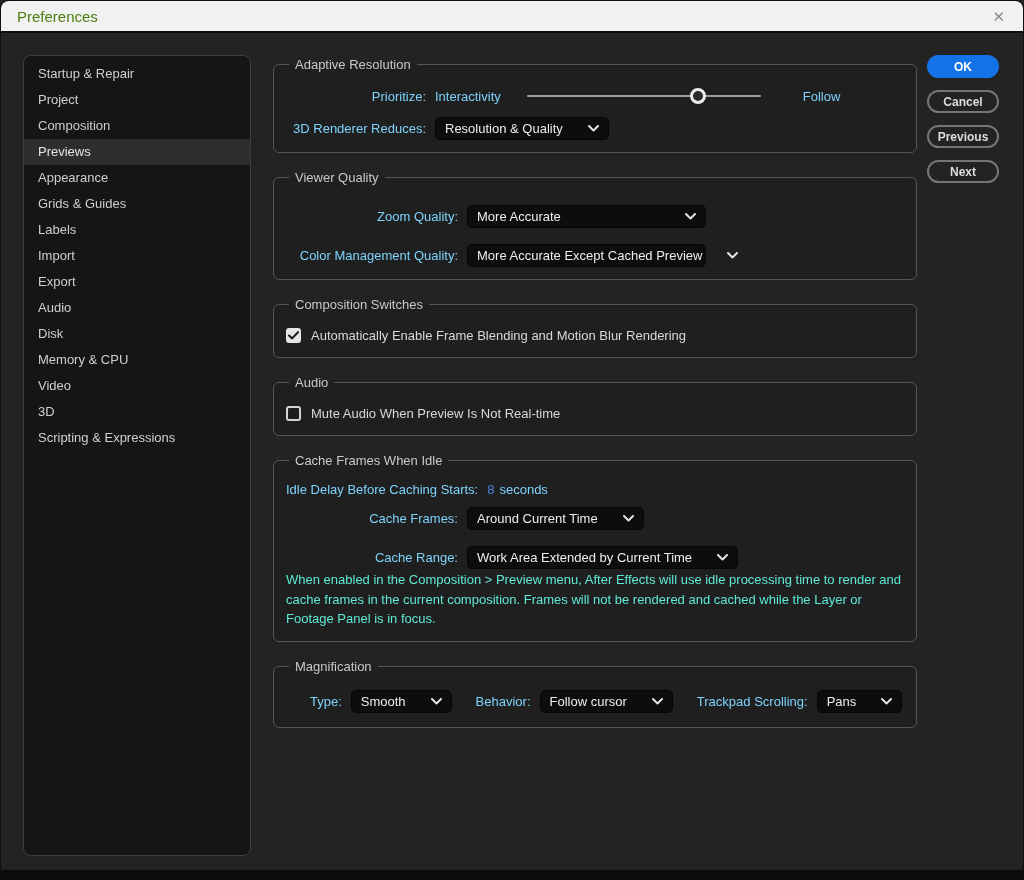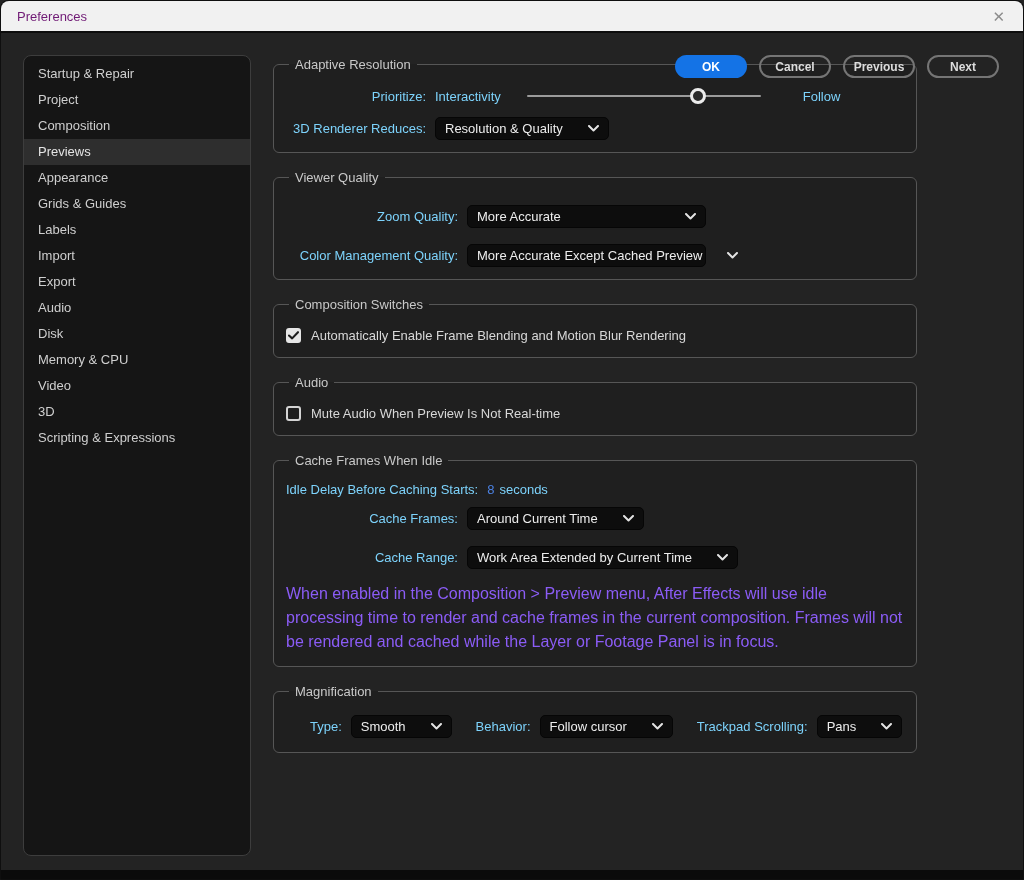--- a/index.html
+++ b/index.html
@@ -9,21 +9,21 @@
     background: #232323;
   }
   .window { width: 1024px; height: 880px; position: relative; background: #232323; border-radius: 8px 8px 0 0; border: 1px solid #0f0f0f; }
 
   
   .titlebar {
     height: 32px; background: #f1f1f1; border-radius: 8px 8px 0 0;
     display: flex; align-items: center; position: relative;
     border-bottom: 2px solid #0d0d0d;
   }
-  .titlebar .title { color: #701a75; font-size: 13px; padding-left: 16px; }
+  .titlebar .title { color: #4d7c0f; font-size: 15px; padding-left: 16px; }
   .close-x {
     position: absolute; right: 18px; top: 50%; transform: translateY(-50%);
     color: #8c8c8c; font-size: 15px; line-height: 1; cursor: default;
   }
 
   
   .dialog-body { position: relative; height: 846px; background: #232323; }
   .bottom-edge { position: absolute; left: 0; right: 0; bottom: 0; height: 9px; background: #0b0b0b; }
 
   
@@ -74,24 +74,24 @@
     width: 15px; height: 15px; border: 2px solid #d4d4d4; border-radius: 3px;
     background: transparent; display: inline-flex; align-items: center; justify-content: center;
     flex: 0 0 auto;
   }
   .checkbox svg { display: none; }
   .checkbox.checked { background: #e6e6e6; border-color: #e6e6e6; }
   .checkbox.checked svg { display: block; }
   .check-label { font-size: 13px; color: #d8d8d8; margin-left: 10px; }
 
   .value-blue { color: var(--value-blue, #4b80e1); font-size: 13px; }
-  .desc { font-size: 16px; color: #8b5cf6; line-height: 1.5; margin-top: 13px; max-width: 618px; }
-
-  
-  .actions { position: absolute; right: 24px; top: 22px; display: flex; flex-direction: row; gap: 12px; align-items: center; }
+  .desc { font-size: 13px; color: #5eead4; line-height: 1.5; margin-top: 1px; max-width: 618px; }
+
+  
+  .actions { position: absolute; right: 24px; top: 22px; display: flex; flex-direction: column; gap: 12px; align-items: center; }
   .btn {
     width: 72px; height: 23px; border-radius: 12px; font-size: 12px; font-weight: bold;
     font-family: "Liberation Sans", sans-serif;
     display: flex; align-items: center; justify-content: center; cursor: default;
   }
   .btn-primary { background: var(--accent, #1473e6); color: #ffffff; border: none; }
   .btn-secondary { background: transparent; border: 2px solid #757575; color: #dcdcdc; }
 
   .inline-gap { margin-left: 24px; }
   .sm-gap { margin-left: 9px; }

